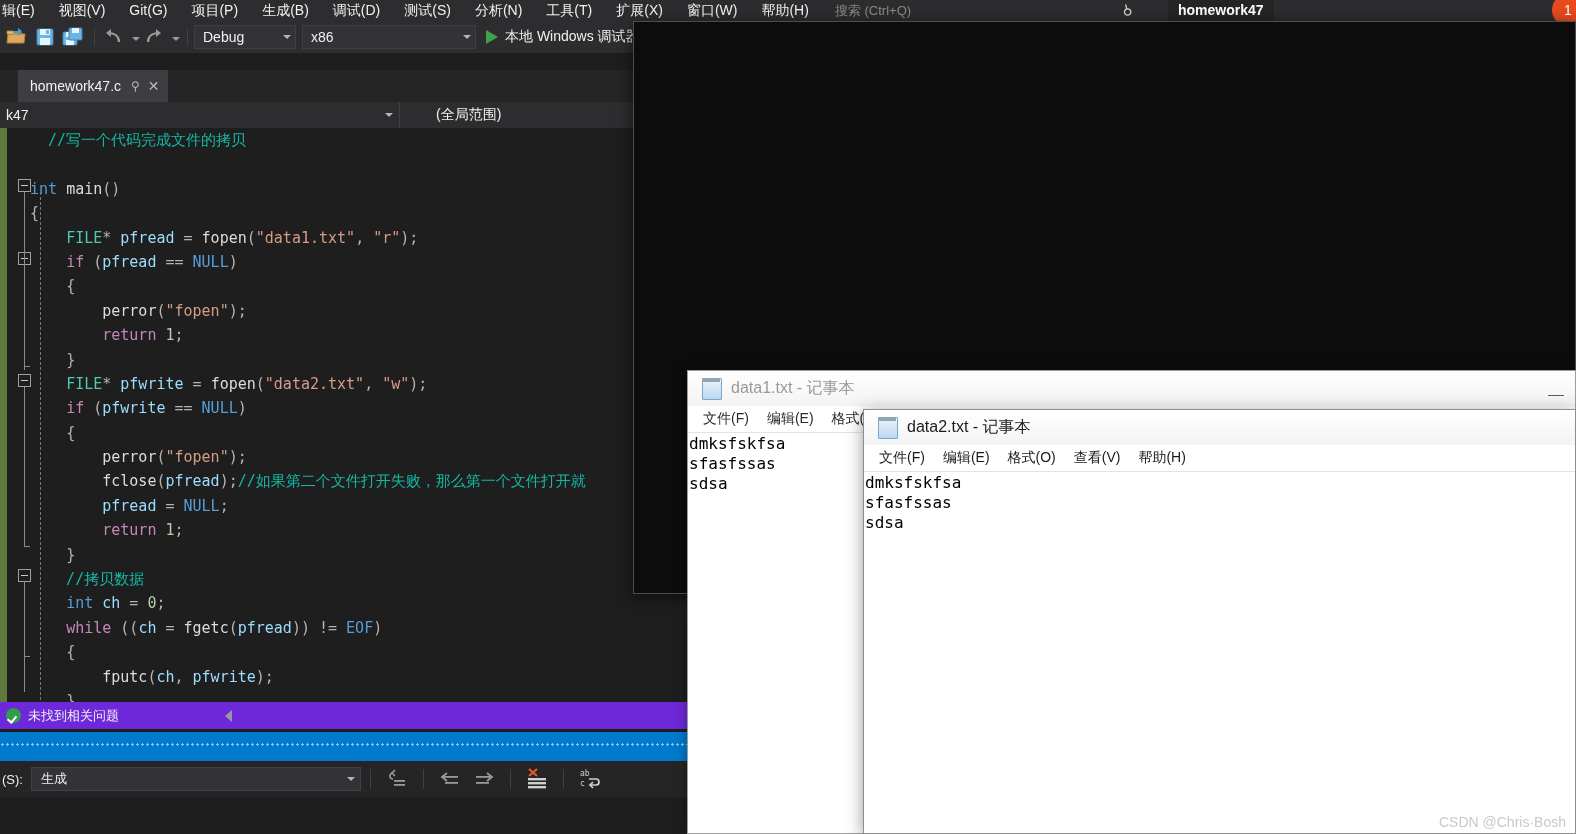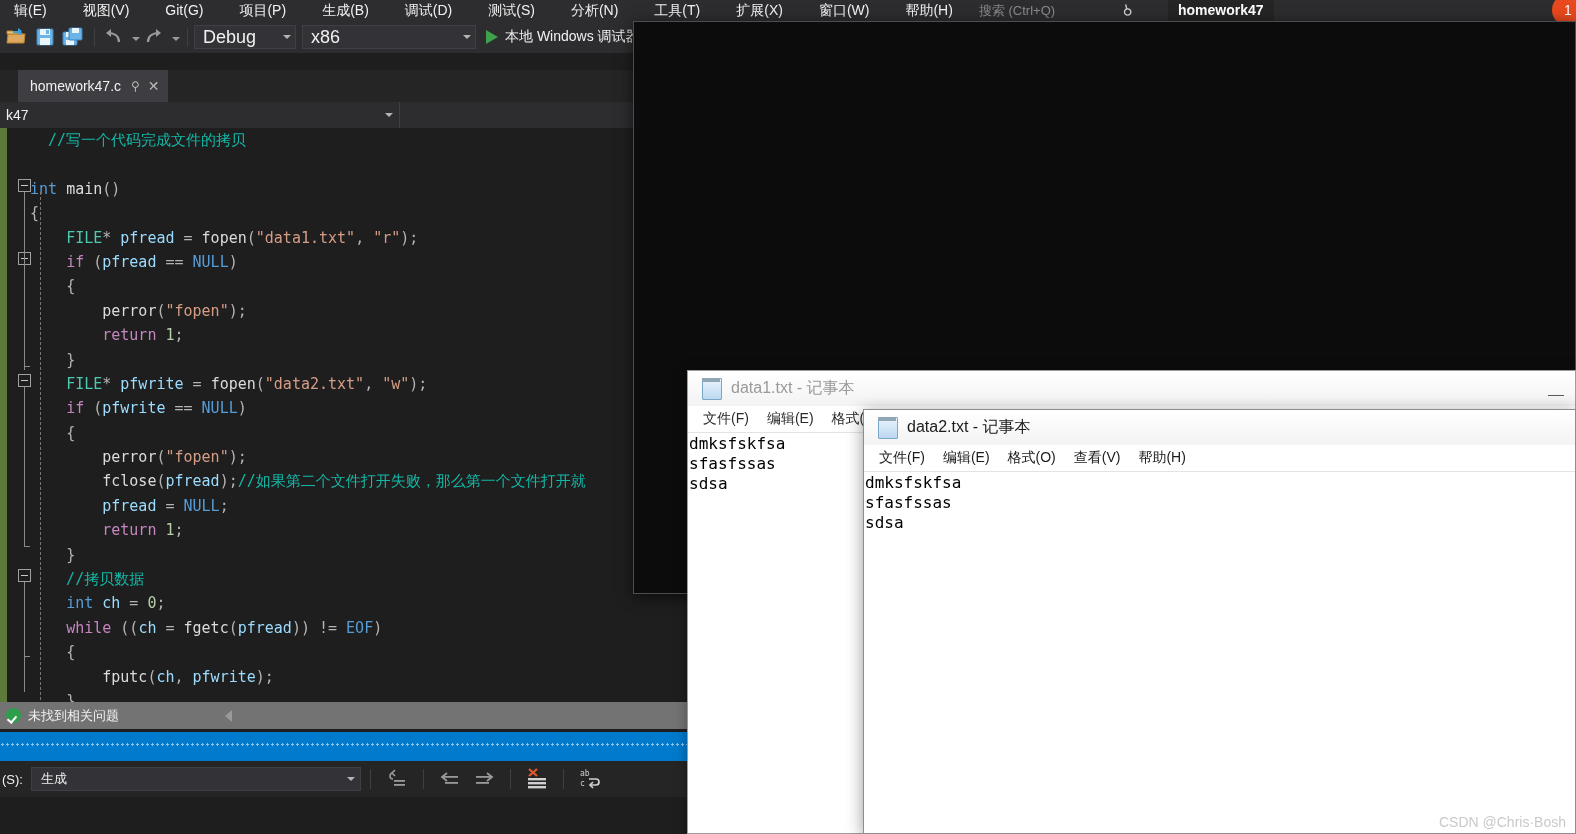--- a/index.html
+++ b/index.html
@@ -12,21 +12,21 @@
   
   #vs-shell{position:absolute;inset:0;background:#1e1e1e;}
 
   
   #menubar{
     position:absolute;left:0;top:0;width:1576px;height:21px;
     background:#2d2d30;display:flex;align-items:center;
   }
   .menu-item{
     color:#f1f1f1;font-size:14px;line-height:21px;
-    padding:0 12px;white-space:nowrap;cursor:default;margin-left:12px;
+    padding:0 12px;white-space:nowrap;cursor:default;
   }
   .menu-item:first-child{padding-left:2px;}
   #search-box{
     color:#8a8a8a;font-size:13px;margin-left:14px;white-space:nowrap;
   }
   #search-glyph{
     position:absolute;left:1118px;top:2px;width:18px;height:18px;
     color:#d0d0d0;font-size:15px;text-align:center;line-height:18px;
     transform:rotate(-45deg);
   }
@@ -51,21 +51,21 @@
   .tb-arrow{
     width:12px;height:22px;position:relative;cursor:default;
   }
   .tb-arrow:after{
     content:"";position:absolute;left:3px;top:11px;
     border-left:4px solid transparent;border-right:4px solid transparent;
     border-top:4px solid #9a9a9a;
   }
   .tb-combo{
     height:22px;background:#333337;border:1px solid #3f3f46;color:#f1f1f1;
-    font-size:18px;line-height:22px;padding:0 4px 0 8px;margin-right:6px;
+    font-size:14px;line-height:22px;padding:0 4px 0 8px;margin-right:6px;
     display:flex;align-items:center;justify-content:space-between;cursor:default;
   }
   .tb-combo .cv{white-space:nowrap;}
   .tb-combo .carat{
     margin-left:8px;border-left:4px solid transparent;border-right:4px solid transparent;
     border-top:4px solid #b5b5b5;
   }
   #combo-config{width:88px;}
   #combo-plat{width:160px;}
   #run-btn{display:flex;align-items:center;color:#f1f1f1;font-size:14px;cursor:default;}
@@ -140,21 +140,21 @@
     content:"";position:absolute;left:2px;top:5px;width:7px;height:1px;background:#c8c8c8;
   }
   .vline{position:absolute;left:17px;width:1px;background:#8a8a8a;}
   .dline{
     position:absolute;left:40px;width:0;border-left:1px dashed #767676;
   }
   .endtick{position:absolute;left:17px;width:6px;height:1px;background:#8a8a8a;}
 
   
   #errlist{
-    position:absolute;left:0;top:702px;width:688px;height:27px;background:#737373;
+    position:absolute;left:0;top:702px;width:688px;height:27px;background:#6d28d9;
     display:flex;align-items:center;
   }
   #err-ok{
     width:15px;height:15px;border-radius:50%;background:#2e9e4b;margin-left:6px;
     position:relative;
   }
   #err-ok:after{
     content:"";position:absolute;left:3px;top:6px;width:4px;height:7px;
     border-right:2px solid #fff;border-bottom:2px solid #fff;
     transform:rotate(40deg);
@@ -365,20 +365,23 @@
       <span id="pin-icon">⚲</span>
       <span id="tab-close">✕</span>
     </div>
   </div>
 
   <div id="navbar">
     <div class="nav-combo" id="nav-left">
       <span>k47</span>
       <span class="carat"></span>
     </div>
+    <div class="nav-combo" id="nav-right">
+      <span>(全局范围)</span>
+    </div>
   </div>
 
   <div id="editor">
     <div id="green-strip"></div>
     <div id="glyph-margin">
 
       <div class="fold" style="top:51px;"></div>
       <div class="fold" style="top:124px;"></div>
       <div class="fold" style="top:246px;"></div>
       <div class="fold" style="top:441px;"></div>

